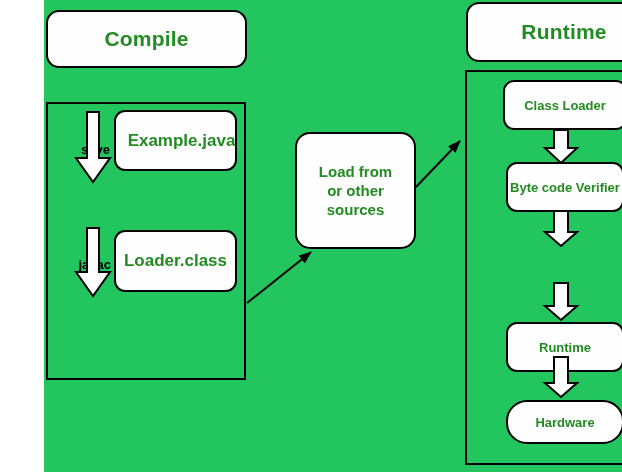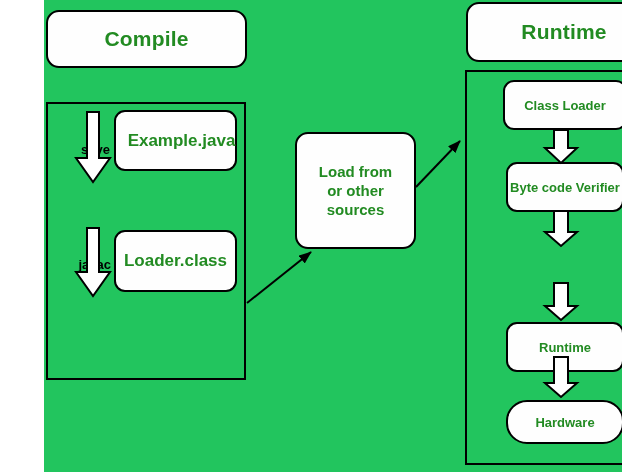--- a/index.html
+++ b/index.html
@@ -23,21 +23,21 @@
   .small-label{
     position:absolute;color:#000;font-weight:bold;font-size:13px;text-align:right;
   }
   
   #compile-box{left:2px;top:10px;width:201px;height:58px;}
   #left-panel{left:2px;top:102px;width:200px;height:278px;}
   #example-java{left:70px;top:110px;width:123px;height:61px;border-radius:11px;padding-left:12px;}
   #example-class{left:70px;top:230px;width:123px;height:62px;border-radius:11px;}
   #save-label{left:20px;top:142px;width:46px;}
   #javac-label{left:20px;top:257px;width:47px;}
-  #load-box{left:251px;top:132px;width:121px;height:117px;border-radius:13px;}
+  #load-box{left:251px;top:132px;width:121px;height:117px;}
   #runtime-header{left:422px;top:2px;width:196px;height:60px;}
   #right-panel{left:421px;top:70px;width:196px;height:395px;}
   #stage-class-loader{left:459px;top:80px;width:124px;height:50px;border-radius:11px;}
   #stage-byte-code-verifier{left:462px;top:162px;width:118px;height:50px;border-radius:11px;}
   #stage-interpreter{left:462px;top:247px;width:118px;height:50px;border-radius:11px;}
   #stage-runtime{left:462px;top:322px;width:118px;height:50px;border-radius:11px;}
   #stage-hardware{left:462px;top:400px;width:118px;height:44px;border-radius:21px;}
   #arrow-layer{position:absolute;left:0;top:0;width:622px;height:472px;pointer-events:none;}
   .hollow{fill:#ffffff;stroke:#000000;stroke-width:2;stroke-linejoin:miter;}
   .flow{stroke:#000000;stroke-width:2;}

